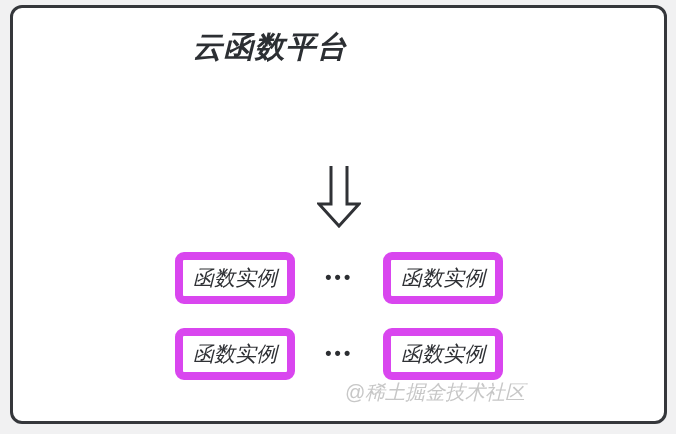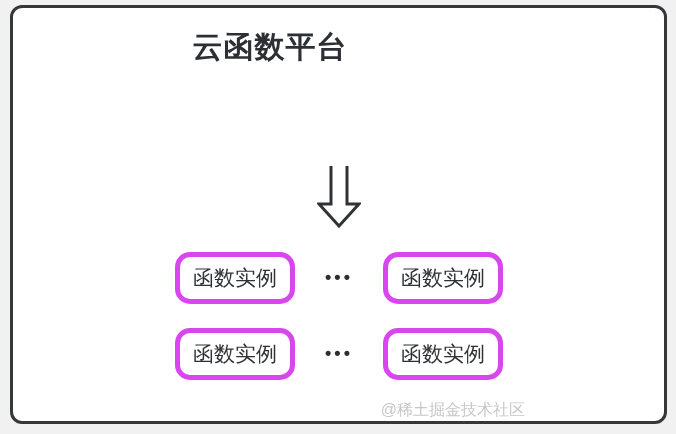--- a/index.html
+++ b/index.html
@@ -2,21 +2,21 @@
 <html><head>
 <meta charset="utf-8">
 <style>
   * { margin: 0; padding: 0; box-sizing: border-box; }
   html, body {
     width: 676px; height: 434px;
     font-family: "Liberation Sans", "DejaVu Sans", sans-serif;
     background: #f1f1f2;
     overflow: hidden;
   }
-  .canvas { position: relative; width: 540px; height: 434px; }
+  .canvas { position: relative; width: 540px; height: 434px; font-style: italic; }
 
   .panel {
     position: absolute;
     left: 10px; top: 5px;
     width: 657px; height: 419px;
     background: #ffffff;
     border: 3px solid #35373b;
     border-radius: 12px;
   }
 
@@ -49,22 +49,22 @@
   .down-arrow {
     position: absolute;
     left: 317px; top: 165px;
     width: 44px; height: 63px;
   }
 
   .instance-node {
     position: absolute;
     width: 120px; height: 52px;
     background: #ffffff;
-    border: 5px solid #d946ef;
-    border-radius: 15px;
+    border: 8px solid #d946ef;
+    border-radius: 9px;
     display: flex; align-items: center; justify-content: center;
     font-size: 21px;
     color: #2f3135;
   }
   .inst-1 { left: 175px; top: 252px; }
   .inst-2 { left: 383px; top: 252px; }
   .inst-3 { left: 175px; top: 328px; }
   .inst-4 { left: 383px; top: 328px; }
 
   .ellipsis {
@@ -74,22 +74,22 @@
     font-size: 18px;
     font-weight: bold;
     letter-spacing: 3px;
     color: #2c2e32;
   }
   .ell-1 { left: 309px; top: 267px; }
   .ell-2 { left: 309px; top: 343px; }
 
   .watermark {
     position: absolute;
-    right: 15px; bottom: 13px;
-    font-size: 16px;
+    right: 15px; bottom: 28px;
+    font-size: 20px;
     color: #c7c7c7;
   }
 </style>
 </head>
 <body>
 
 <div class="canvas">
 
   <div class="panel"></div>
 

